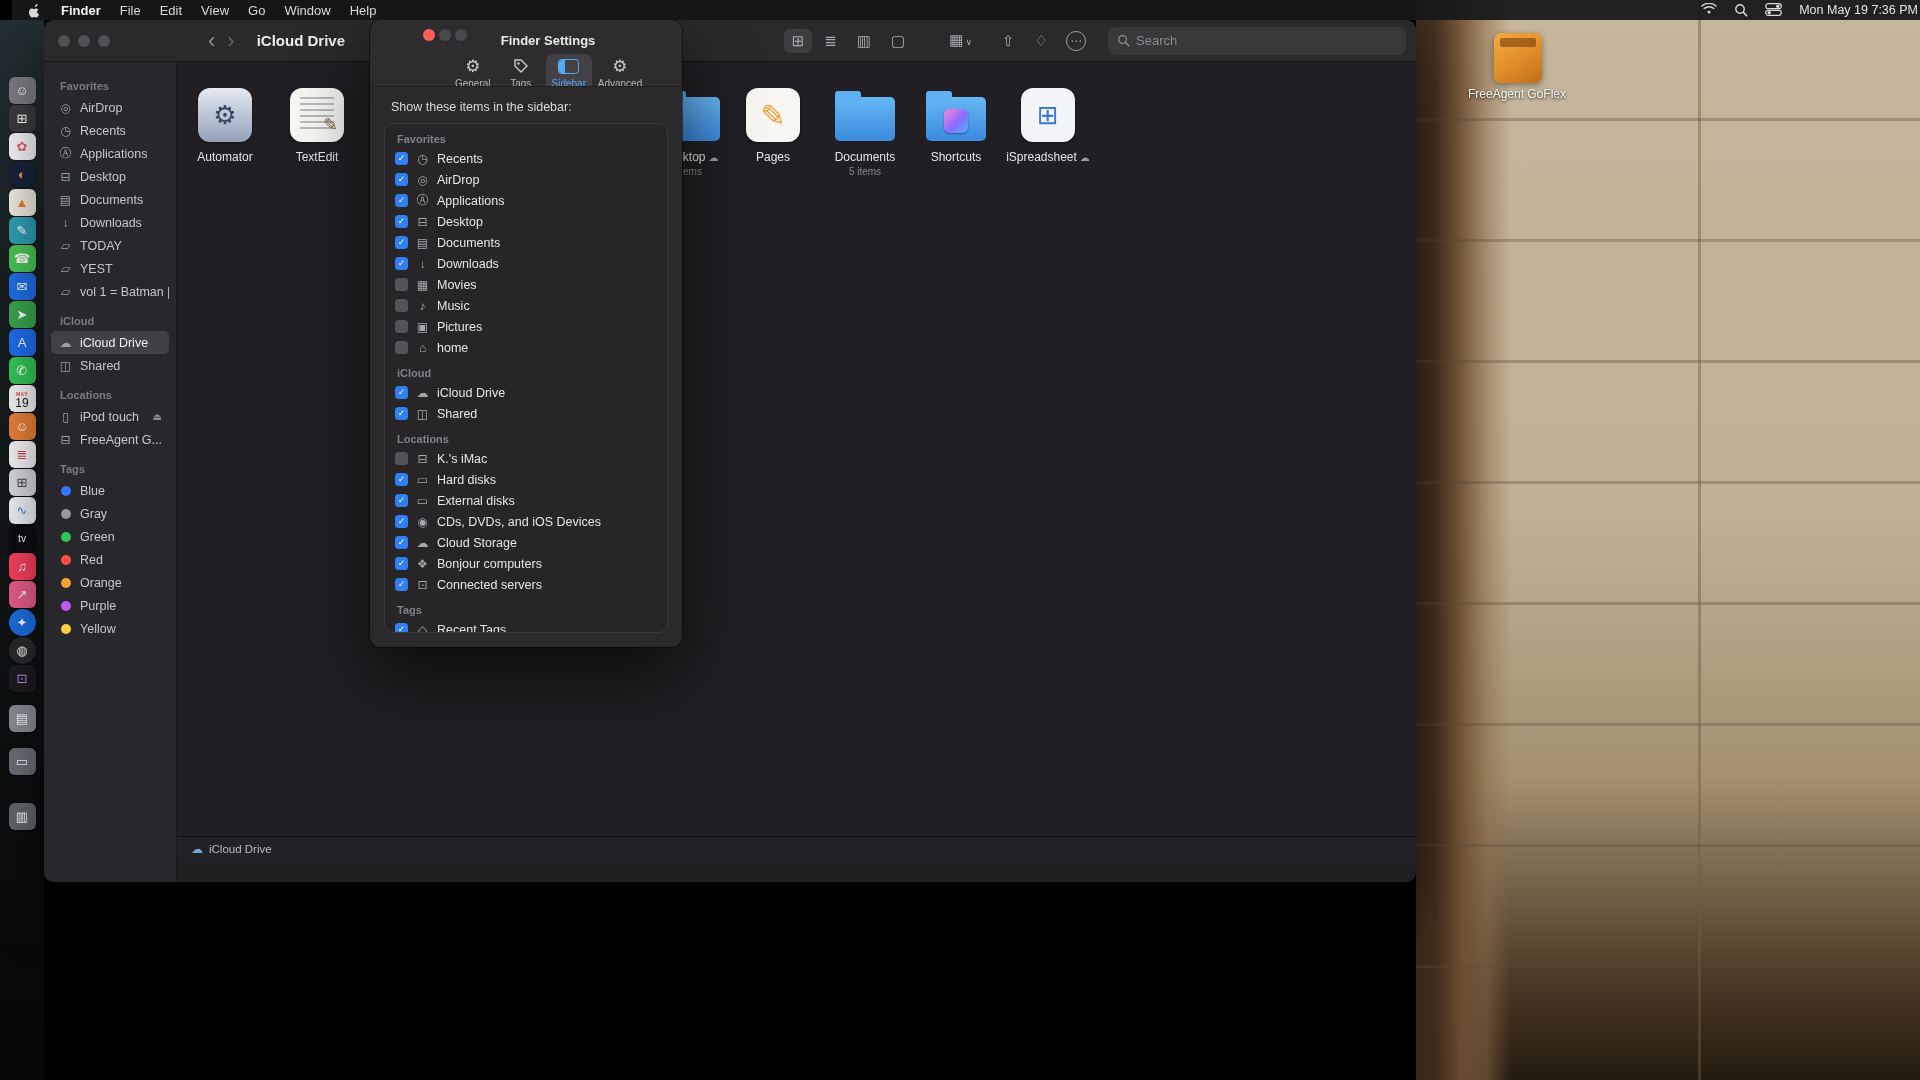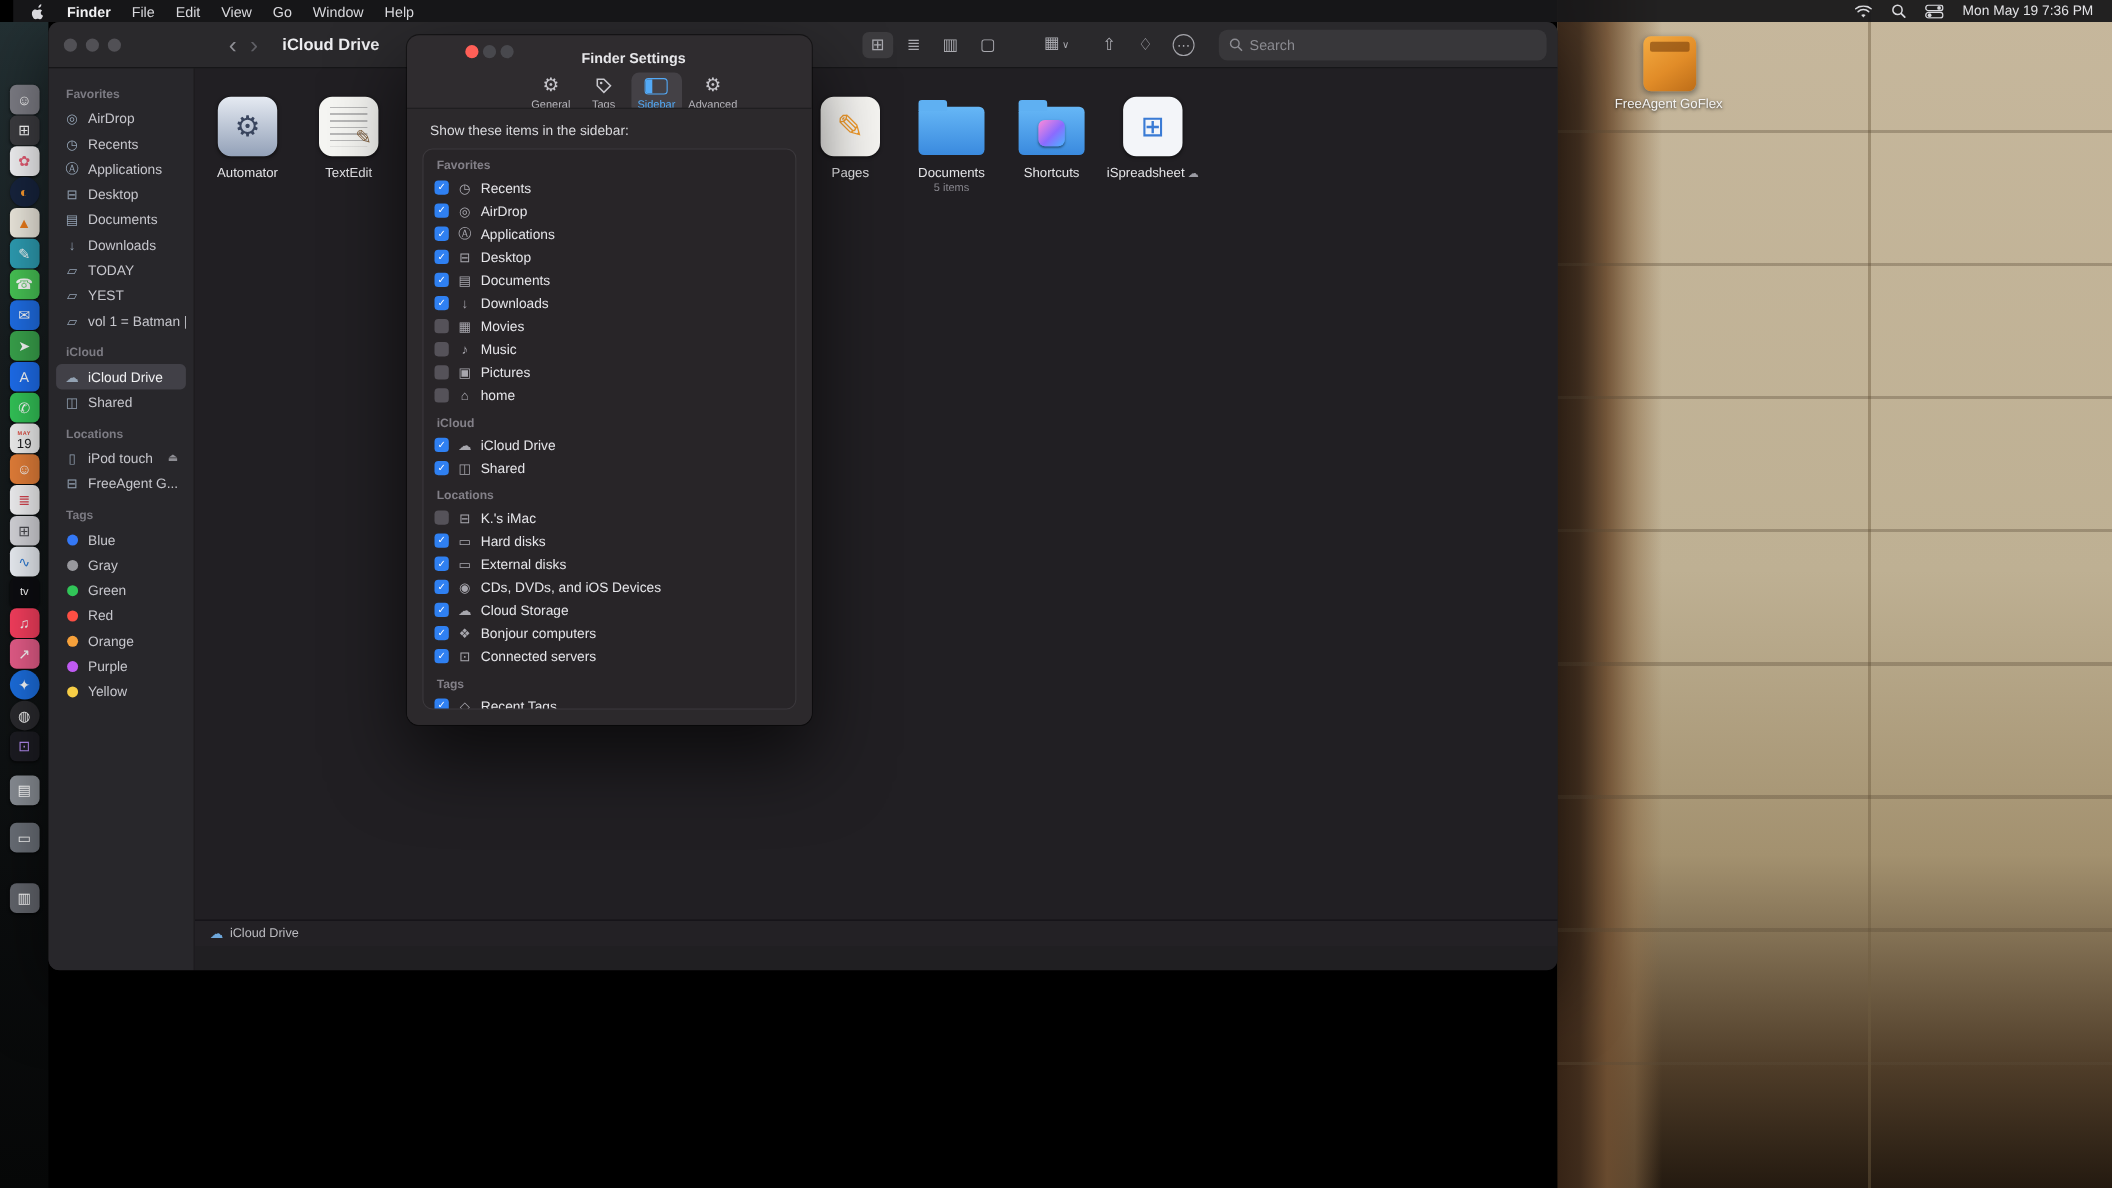--- a/index.html
+++ b/index.html
@@ -19,21 +19,21 @@
     background:linear-gradient(145deg,#f4ab41 0%,#e18c28 55%,#bd6d18 100%); box-shadow:0 2px 6px rgba(0,0,0,.4); }
   .drive:before { content:""; position:absolute; top:5px; left:6px; right:6px; height:9px; background:rgba(110,55,8,.55); border-radius:2px; }
   .drive-label { position:absolute; left:1441px; top:87px; width:152px; text-align:center; color:#f4f4f4; font-size:12px; z-index:2; text-shadow:0 1px 3px rgba(0,0,0,.85); }
 
   
   .menubar { position:absolute; top:0; left:12px; width:1920px; height:20px; background:rgba(23,23,25,.94);
     display:flex; align-items:center; color:#d9d9dd; font-size:13px; z-index:50; }
   .apple-wrap { margin-left:16px; display:flex; align-items:center; }
   .menu-item { margin-left:19px; }
   .menu-item.app { font-weight:700; color:#f1f1f3; margin-left:20px; }
-  .mb-right { margin-left:auto; display:flex; align-items:flex-end; gap:17px; margin-right:29px; }
+  .mb-right { margin-left:auto; display:flex; align-items:flex-start; gap:17px; margin-right:14px; }
   .clock { font-size:12.5px; color:#e3e3e6; }
 
   
   .dock { position:absolute; left:0; top:20px; width:44px; height:1060px; z-index:5;
     background:linear-gradient(180deg,#233033 0%,#171d1f 28%,#0b0d0e 75%,#060707 100%);
     display:flex; flex-direction:column; align-items:center; padding-top:57px; gap:1px; }
   .dock-icon { width:27px; height:27px; border-radius:6px; flex:0 0 auto; display:flex; align-items:center; justify-content:center;
     font-size:13px; color:#fff; box-shadow:0 1px 2px rgba(0,0,0,.45); }
   .dock-icon.round { border-radius:50%; }
   .dock-icon.cal { background:#f4f4f4; flex-direction:column; }
@@ -94,21 +94,21 @@
   .pathbar { position:absolute; left:133px; right:0; bottom:22px; height:24px; background:#232125; border-top:1px solid #121114;
     display:flex; align-items:center; padding-left:14px; gap:6px; color:#bcbcc1; font-size:11.5px; }
   .pathbar .cloud { color:#6fa8dc; font-size:12px; }
   .statusbar { position:absolute; left:133px; right:0; bottom:0; height:22px; background:#232125; border-top:1px solid #121114;
     display:flex; align-items:center; justify-content:center; color:#8f8e95; font-size:11px; }
   .zoom { position:absolute; right:12px; bottom:7px; width:74px; height:11px; display:flex; align-items:center; }
   .zoom-track { width:100%; height:3px; background:#56555b; border-radius:2px; position:relative; }
   .zoom-knob { position:absolute; left:24%; top:-4px; width:11px; height:11px; border-radius:50%; background:#a9a8af; }
 
   
-  .dialog { position:absolute; left:370px; top:32px; width:368px; height:627px; background:#2f2c2f; border-radius:11px; z-index:40;
+  .dialog { position:absolute; left:370px; top:20px; width:312px; height:627px; background:#2f2c2f; border-radius:11px; z-index:40;
     overflow:hidden; box-shadow:0 30px 70px rgba(0,0,0,.65), 0 0 0 1px rgba(0,0,0,.45);padding-left:44px; }
   .dlg-titlebar { height:28px; position:relative; display:flex; align-items:flex-end; justify-content:center; }
   .dlg-tls { position:absolute; left:9px; top:9px; display:flex; gap:4px; }
   .dlg-tl { width:12px; height:12px; border-radius:50%; background:#48484d; }
   .dlg-tl.close { background:#ff5f57; }
   .dlg-title { font-size:13px; font-weight:700; color:#e7e7ea; }
   .dlg-tabs { display:flex; justify-content:center; gap:2px; padding:6px 0 7px; }
   .dlg-tab { min-width:46px; padding:2px 4px 3px; border-radius:7px; display:flex; flex-direction:column; align-items:center; gap:2px;
     color:#b5b4ba; font-size:10px; }
   .dlg-tab .t-ic { height:20px; display:flex; align-items:center; justify-content:center; font-size:17px; color:#c8c7cd; }

